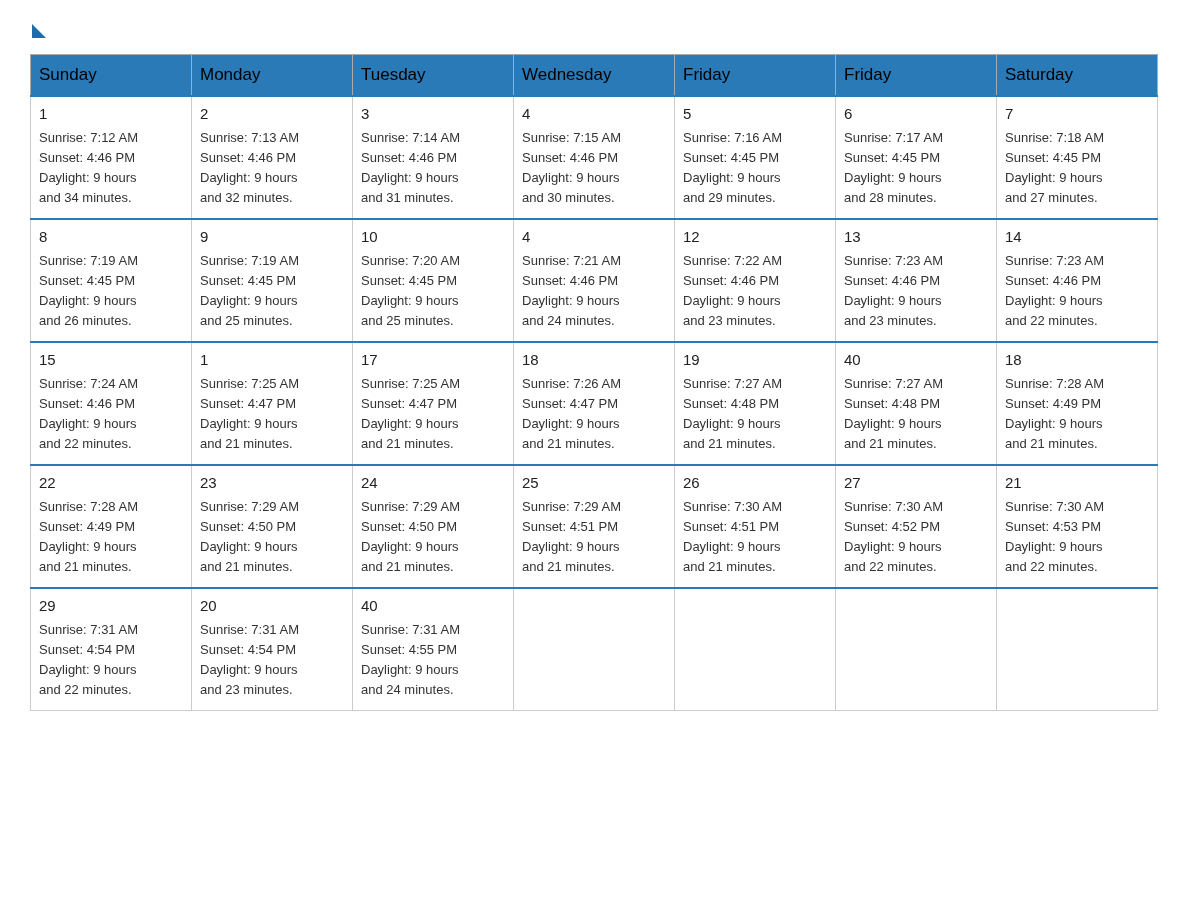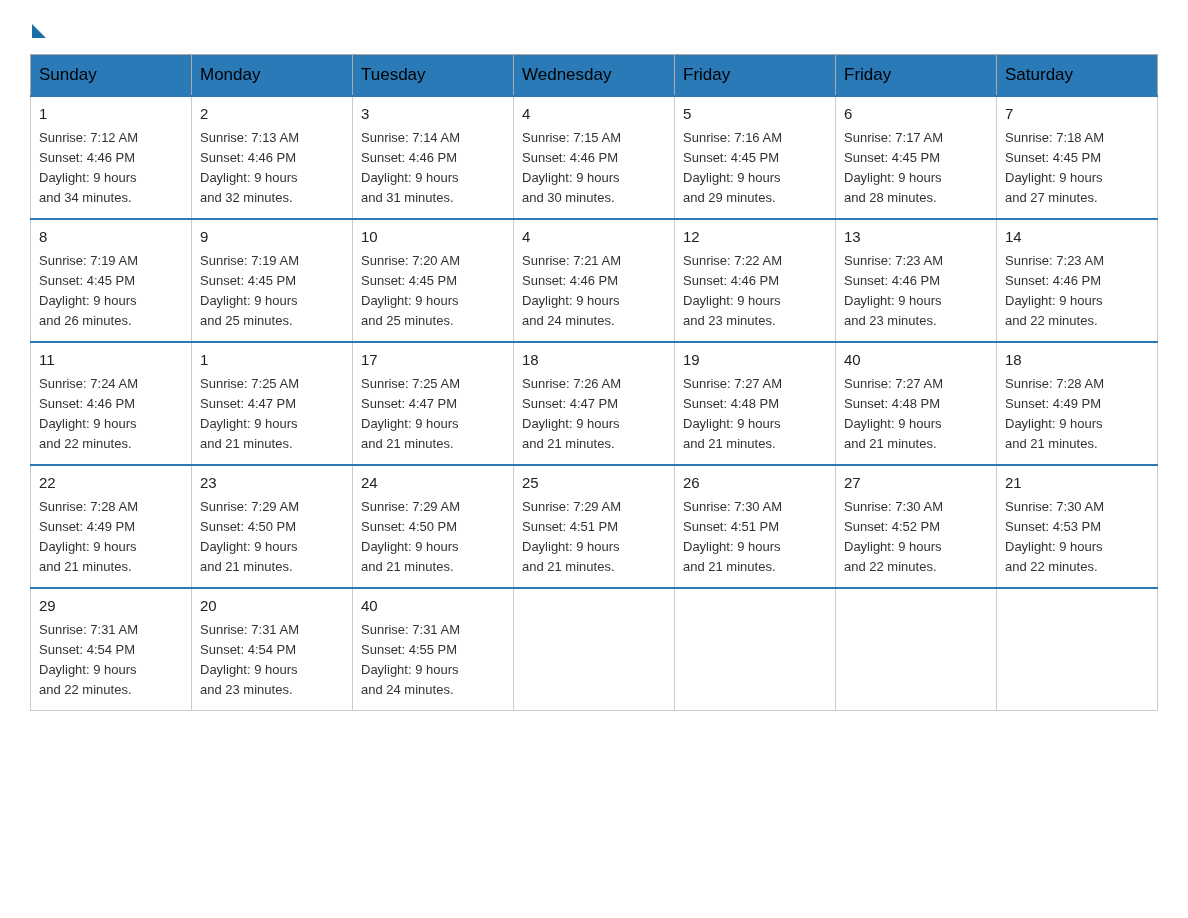--- a/index.html
+++ b/index.html
@@ -259,21 +259,21 @@
         <div class="day-info">
           Sunrise: 7:23 AM<br>
           Sunset: 4:46 PM<br>
           Daylight: 9 hours<br>
           and 22 minutes.
         </div>
       </td>
       </tr>
       <tr class="week-row">
         <td>
-        <span class="day-number">11</span>
+        <span class="day-number">15</span>
         <div class="day-info">
           Sunrise: 7:24 AM<br>
           Sunset: 4:46 PM<br>
           Daylight: 9 hours<br>
           and 22 minutes.
         </div>
       </td>
         <td>
         <span class="day-number">1</span>
         <div class="day-info">

